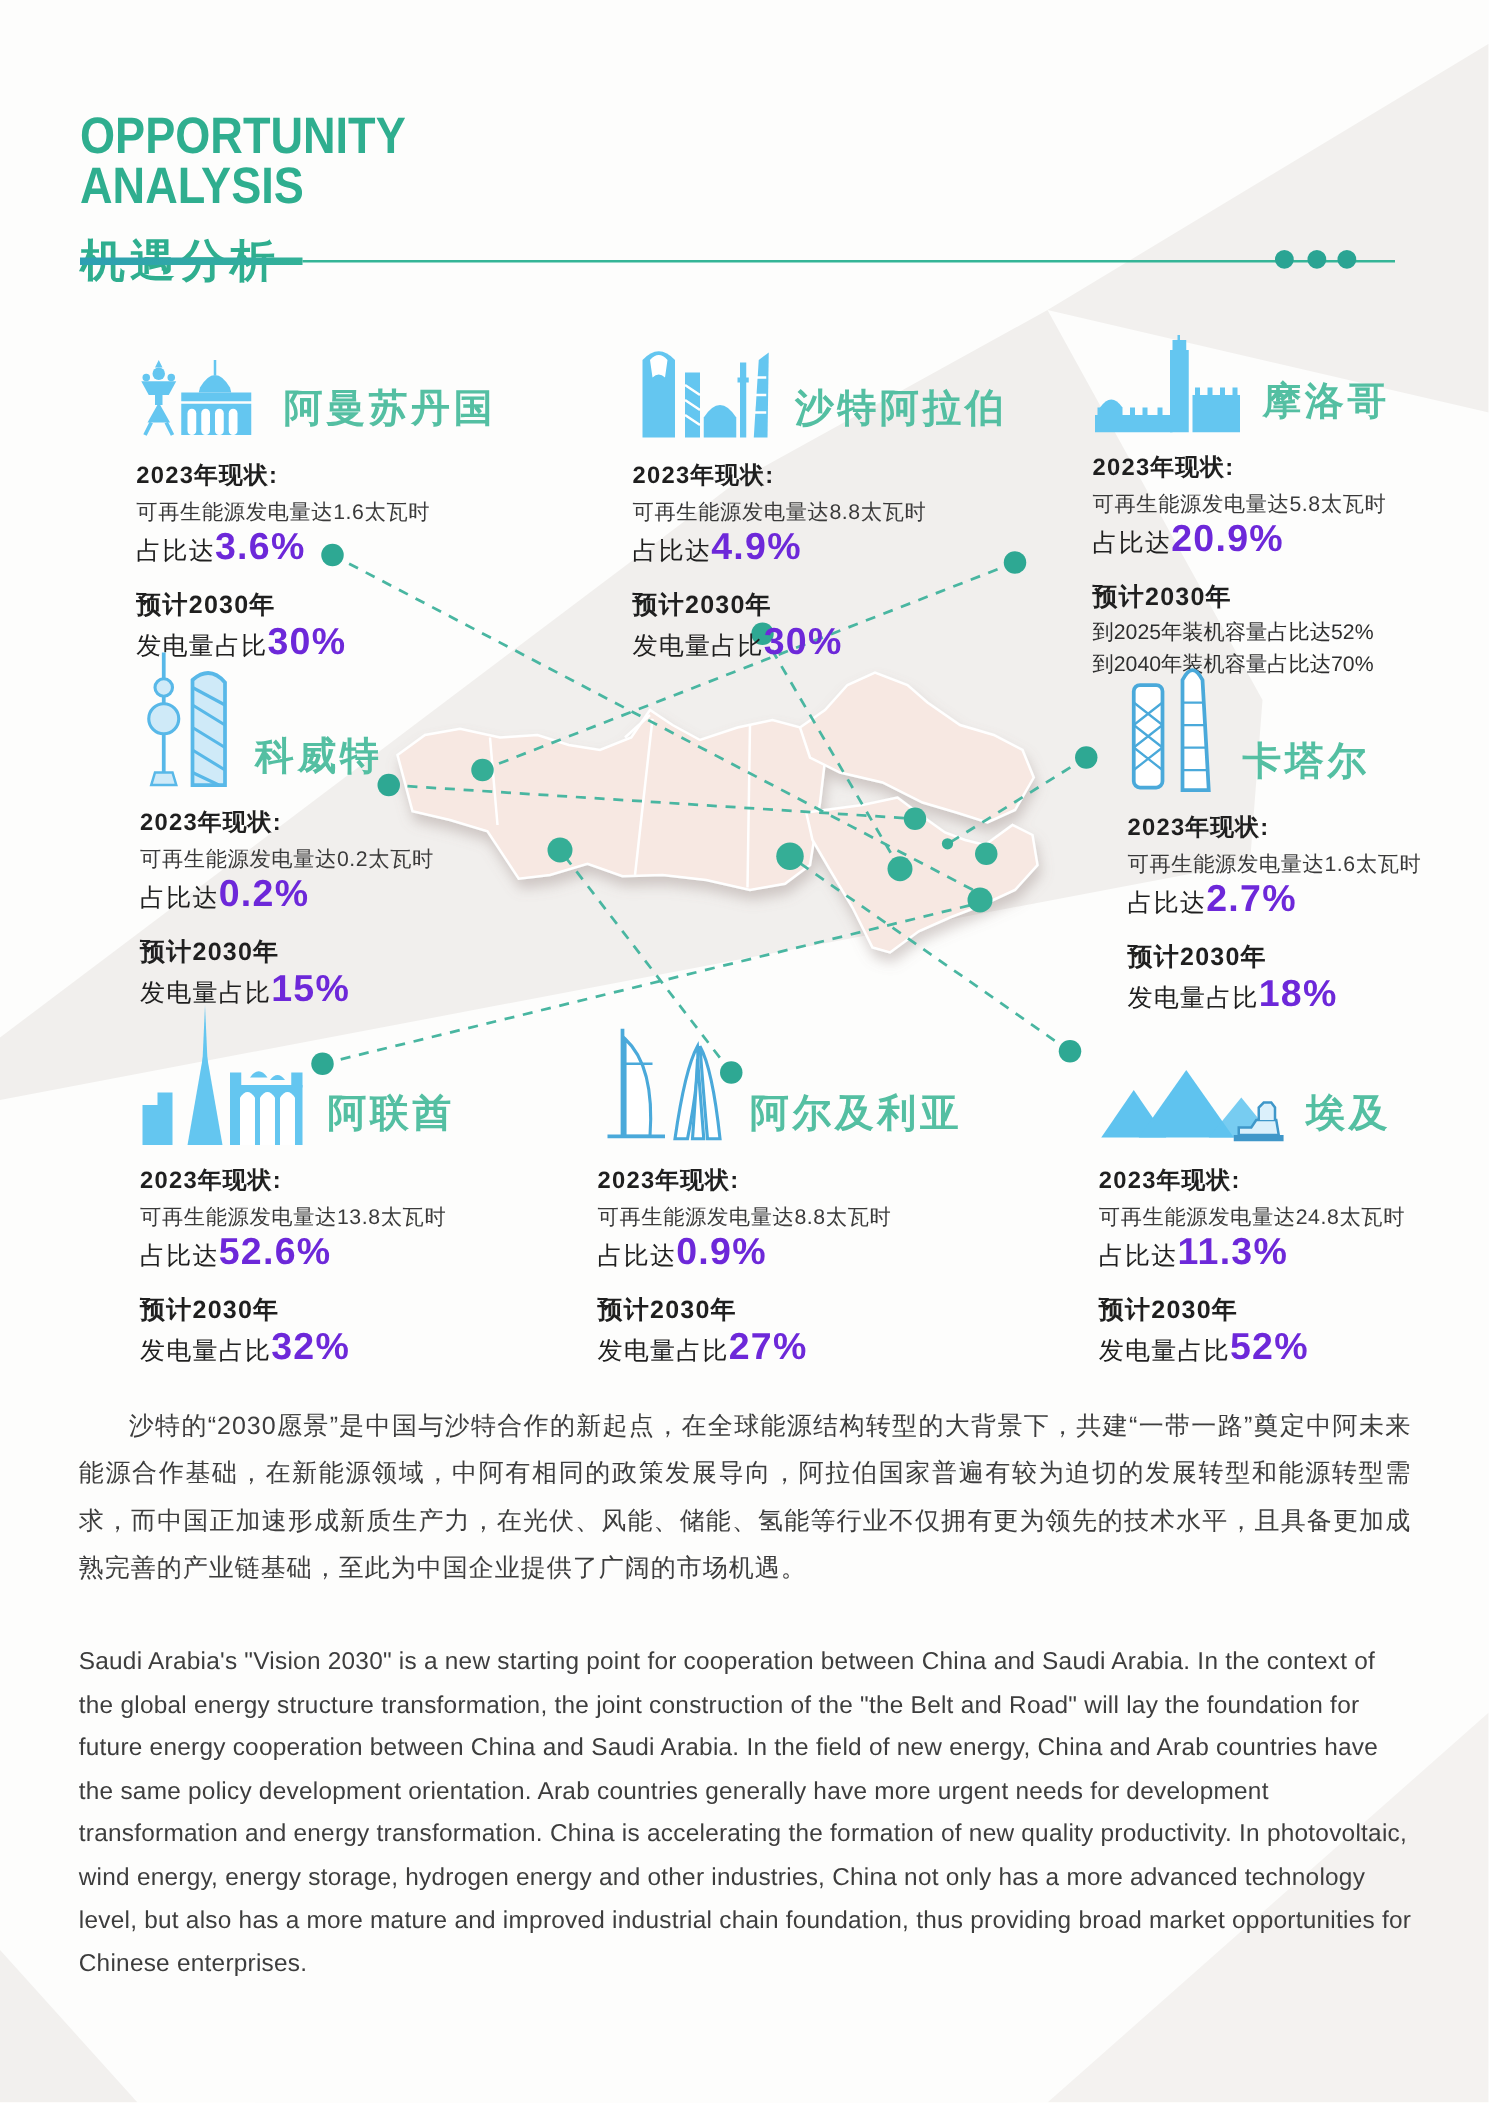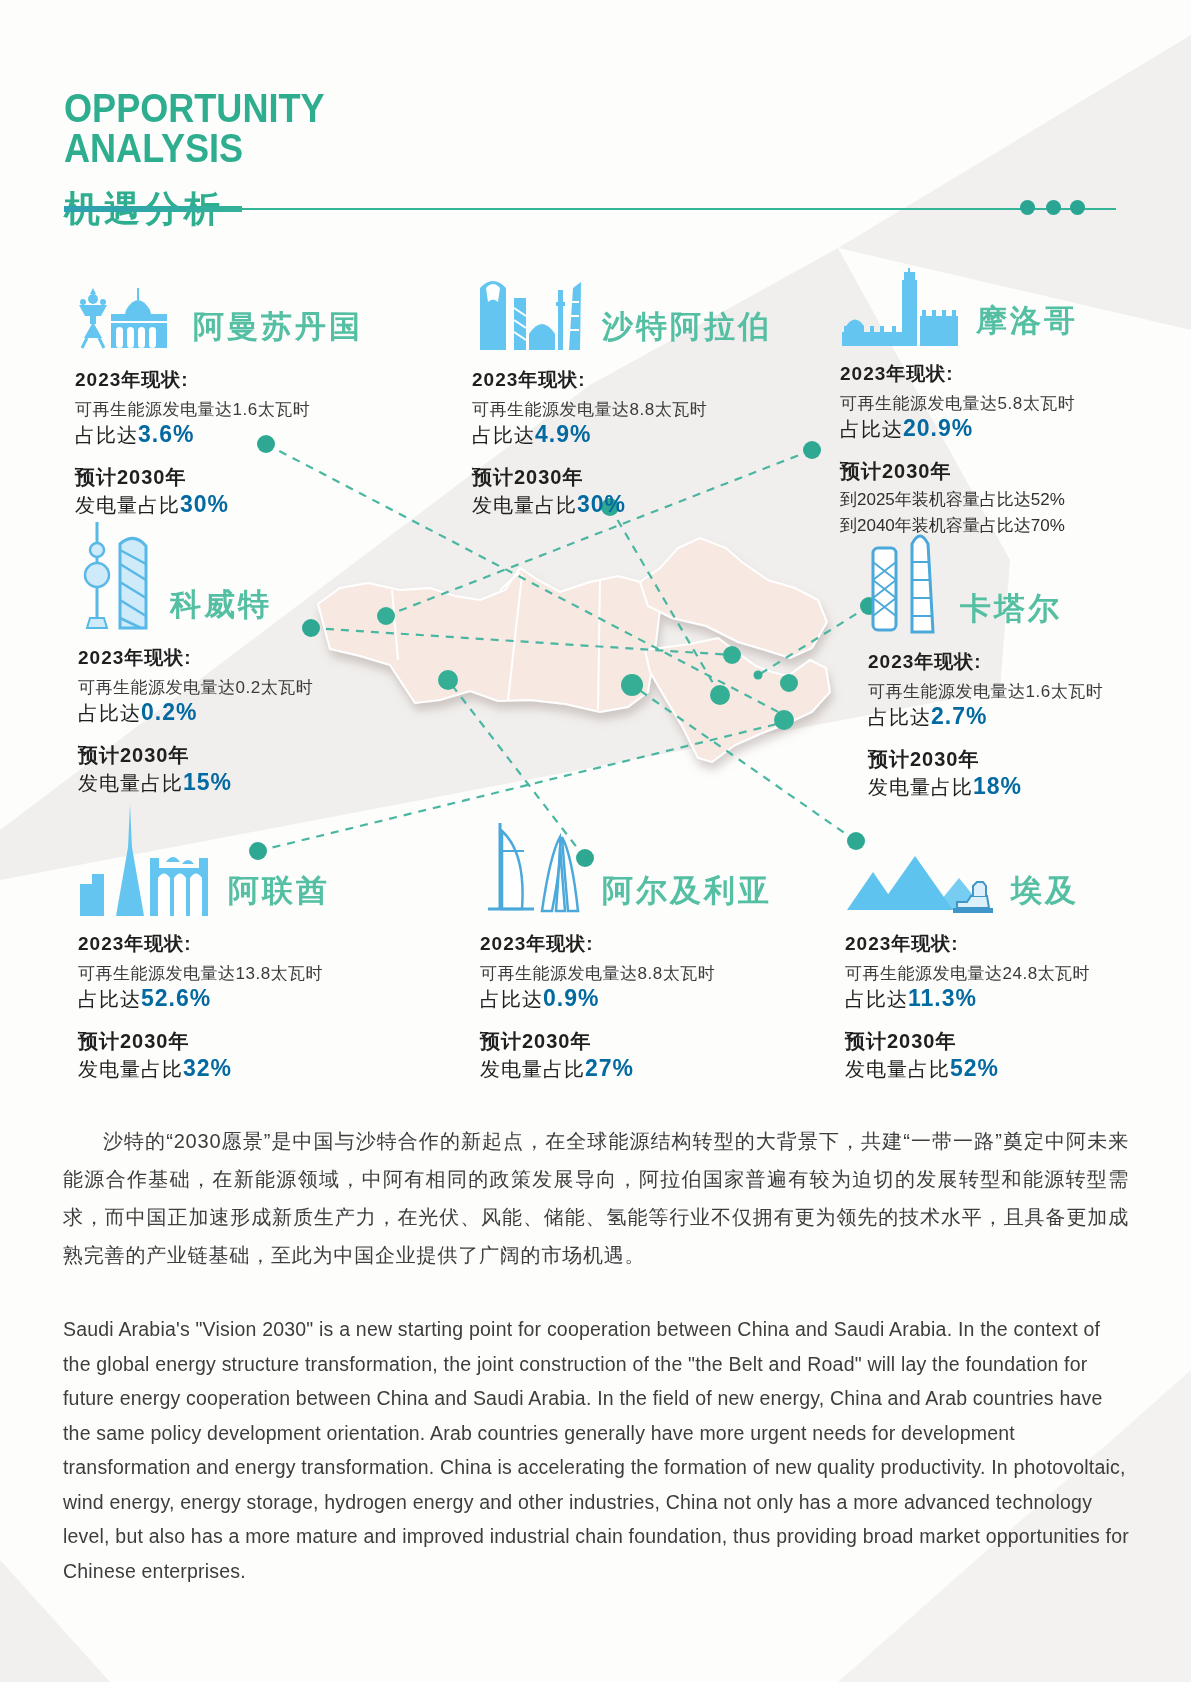--- a/index.html
+++ b/index.html
@@ -11,28 +11,28 @@
   
   .h-title{position:absolute;left:64px;top:88px;font-size:41px;line-height:40px;font-weight:800;
            color:#2fae8f;letter-spacing:0px;transform:scaleX(.88);transform-origin:left top;}
   .h-sub{position:absolute;left:64px;top:168px;font-size:36px;font-weight:600;color:#2fae8f;letter-spacing:4px;margin-top:17px;}
   .h-rule-thick{position:absolute;left:64px;top:206px;width:178px;height:6px;
            background:linear-gradient(90deg,#2e9fb4,#33b297);}
   .h-rule-thin{position:absolute;left:242px;top:208px;width:874px;height:2px;background:#35b597;}
   .h-dot{position:absolute;top:200px;width:15px;height:15px;border-radius:50%;background:#2aa493;}
 
   
-  .c-block{position:absolute;z-index:3;}
+  .c-block{position:absolute;z-index:3;margin-left:34px;}
   .c-head{display:flex;align-items:flex-end;gap:18px;}
   .c-title{font-size:31px;font-weight:700;color:#54bfa2;letter-spacing:3px;white-space:nowrap;padding-bottom:4px;}
   .c-status{font-size:19px;font-weight:700;color:#1f1f1f;margin-top:15px;letter-spacing:1px;}
   .c-cap{font-size:17px;font-weight:500;color:#3a3a3a;margin-top:5px;letter-spacing:.5px;white-space:nowrap;}
   .c-share{margin-top:0;white-space:nowrap;}
   .c-share .pre{font-size:20px;font-weight:400;color:#1f1f1f;letter-spacing:1px;}
-  .c-share .big{font-size:23px;font-weight:700;color:#0369a1;letter-spacing:1px;text-align:center;}
+  .c-share .big{font-size:30px;font-weight:700;color:#6d28d9;letter-spacing:1px;text-align:center;}
   .c-flabel{font-size:20px;font-weight:700;color:#1f1f1f;margin-top:15px;letter-spacing:1px;}
   .c-fline{font-size:17px;font-weight:400;color:#2e2e2e;margin-top:3px;white-space:nowrap;}
 
   
   .para-zh{position:absolute;left:63px;top:1122px;width:1066px;font-size:20px;line-height:38px;
            color:#3d3d3d;text-align:justify;text-indent:2em;letter-spacing:.8px;z-index:3;}
   .para-en{position:absolute;left:63px;top:1312px;width:1068px;font-size:19.5px;line-height:34.5px;
            color:#3d3d3d;letter-spacing:.2px;z-index:3;}
 </style>
 </head>
@@ -303,21 +303,21 @@
     <div class="c-cap">可再生能源发电量达13.8太瓦时</div>
     <div class="c-share">
       <span class="pre">占比达</span><span class="big">52.6%</span>
     </div>
     <div class="c-flabel">预计2030年</div>
     <div class="c-share">
       <span class="pre">发电量占比</span><span class="big">32%</span>
     </div>
   </div>
 
-  <div class="c-block" style="left:480px;top:816px;width:340px">
+  <div class="c-block" style="left:444px;top:816px;width:340px">
     <div class="c-head" style="height:100px">
       <div>
         <svg width="104" height="97" viewBox="0 0 104 97">
           <g stroke="#4aa9da" fill="#ffffff">
             <path d="M20,4 V90" stroke-width="3" fill="none"></path>
             <path d="M22,12 Q46,34 42,90 L22,90 z" stroke-width="2.5"></path>
             <path d="M22,32 H44" stroke-width="2" fill="none"></path>
             <path d="M8,90 h46" stroke-width="3" fill="none"></path>
             <path d="M62,92 Q70,36 80,18 Q82,42 72,92 z" stroke-width="2.5"></path>
             <path d="M98,92 Q92,36 82,18 Q84,46 88,92 z" stroke-width="2.5"></path>

